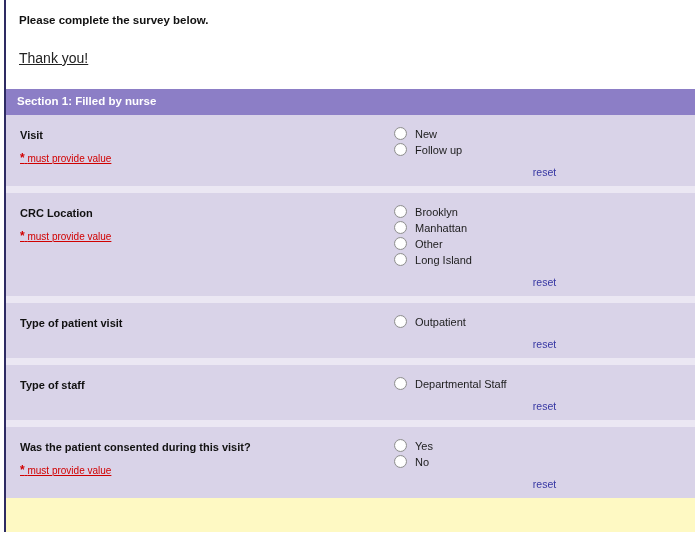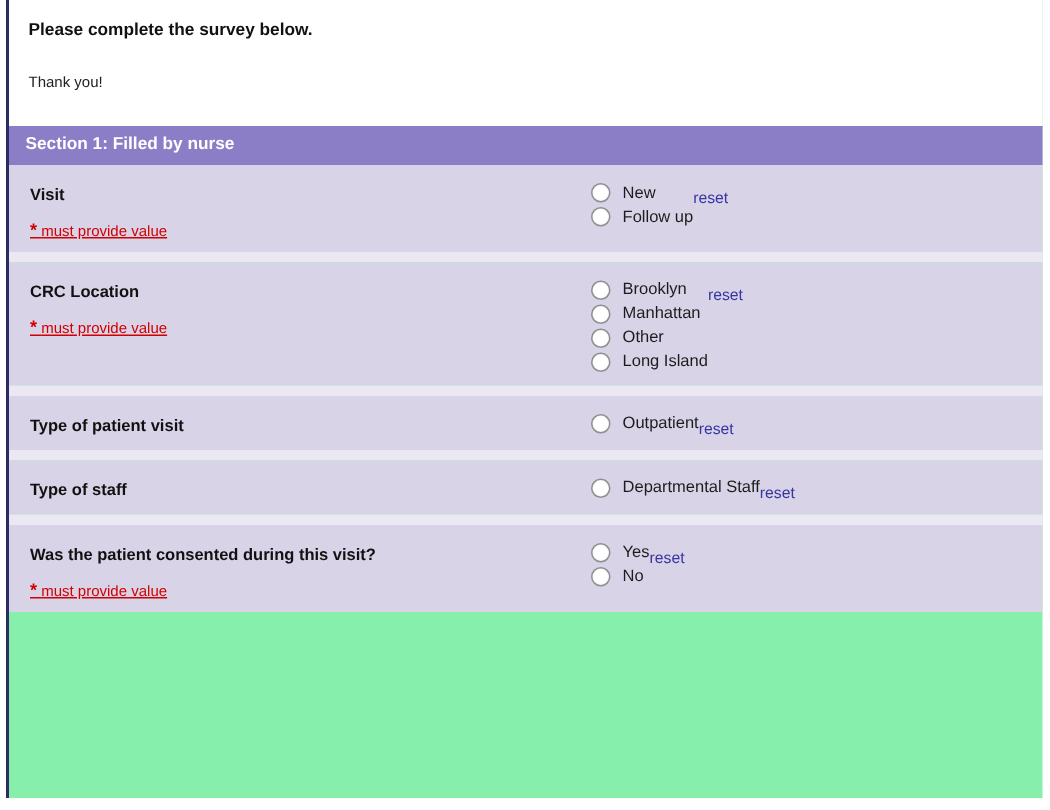--- a/index.html
+++ b/index.html
@@ -7,37 +7,37 @@
     --row-bg:#d9d3e8;
     --sep:#ebe7f3;
     --red:#d10000;
     --reset:#3737a3;
     --left-border:#2e2b63;
   }
   *{box-sizing:border-box;margin:0;padding:0;}
   html,body{width:700px;height:540px;overflow:hidden;background:#ffffff;
     font-family:"Liberation Sans", sans-serif;color:#1c1c1c;}
   .wrapper{margin-left:4px;margin-right:5px;border-left:2px solid var(--left-border);
-    min-height:532px;background:#86efac;}
+    min-height:532px;background:#fef9c3;}
   .intro{background:#ffffff;padding:14px 12px 23px 13px;}
   .intro-line1{font-size:11.5px;font-weight:bold;color:#111;}
-  .intro-line2{font-size:10px;margin-top:24px;color:#222;}
+  .intro-line2{font-size:14px;margin-top:24px;color:#222;text-decoration:underline;}
   .section-header{background:var(--header-bg);color:#ffffff;font-weight:bold;
     font-size:11.5px;padding:6px 11px 8px 11px;}
   .q-row{display:flex;background:var(--row-bg);}
   .q-left{flex:0 0 54%;padding:14px 10px 8px 14px;}
   .q-label{font-size:11px;font-weight:bold;color:#111;line-height:1.25;}
   .q-required{margin-top:8px;font-size:10px;color:var(--red);text-decoration:underline;}
   .q-required .ast{font-size:12px;font-weight:bold;}
-  .q-right{flex:1;padding:9px 0 6px 16px;display:flex;}
+  .q-right{flex:1;padding:9px 0 6px 16px;display:flex;flex-direction:column;}
   .opt{display:flex;align-items:center;margin:3px 0;cursor:pointer;}
   .radio{width:13px;height:13px;border:1px solid #8f8f8f;border-radius:50%;
     background:#ffffff;margin-right:8px;flex:none;box-shadow:inset 0 0 1px rgba(0,0,0,.15);}
   .opt-label{font-size:11px;color:#1c1c1c;}
-  .q-reset{text-align:right;margin-top:3px;}
+  .q-reset{text-align:center;margin-top:3px;}
   .reset-link{font-size:10.5px;color:var(--reset);text-decoration:none;}
   .q-sep{height:7px;background:var(--sep);}
 </style>
 </head>
 <body>
 
 <div class="wrapper">
   <div class="intro">
     <div class="intro-line1">Please complete the survey below.</div>
     <div class="intro-line2">Thank you!</div>

